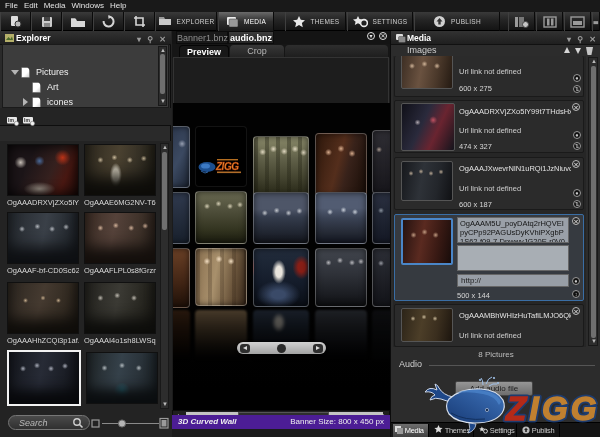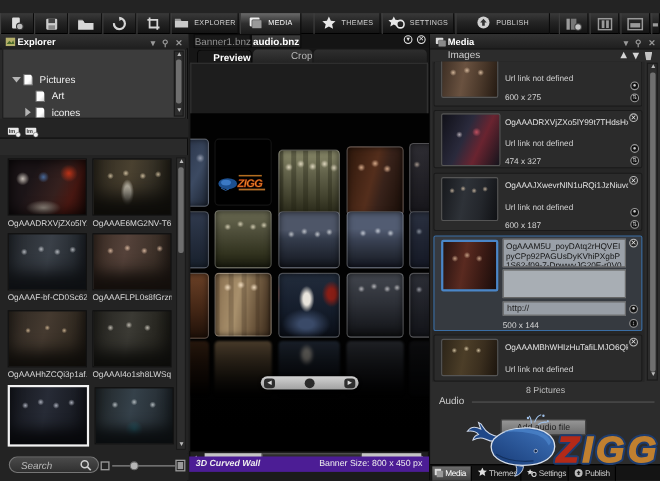--- a/index.html
+++ b/index.html
@@ -34,21 +34,21 @@
 .tcell{position:absolute;width:72px}
 .timg{width:72px;height:52px;border:1px solid #101010}
 .tcap{margin-top:2px;font-size:7.5px;color:#d8d8d8;white-space:nowrap;overflow:hidden;width:72px}
 #searchbar{position:absolute;left:0;top:381px;width:171px;height:25px;background:#232323}
 #searchpill{position:absolute;left:8px;top:3px;width:82px;height:15px;background:linear-gradient(#4a4a4a,#303030);border:1px solid #767676;border-radius:8px;color:#b9b9b9;font-size:9px;font-style:italic;line-height:14px;padding-left:10px}
 
 #centerp{position:absolute;left:172px;top:31px;width:218px;height:406px;background:#1b1b1b}
 #tabbar{position:absolute;left:0;top:0;width:218px;height:13px;background:#141414}
 .dtab{position:absolute;top:0;height:13px;font-size:9px;line-height:13px;text-align:center}
 #pvtabs{position:absolute;left:0;top:13px;width:218px;height:14px;background:#161616}
-.pvtab{position:absolute;top:1px;height:13px;font-size:9px;line-height:13px;text-align:right;border-radius:4px 4px 0 0}
+.pvtab{position:absolute;top:1px;height:13px;font-size:9px;line-height:13px;text-align:center;border-radius:4px 4px 0 0}
 #canvas{position:absolute;left:1px;top:26px;width:216px;height:353px;background:#1d1d1d;border:1px solid #333;border-bottom:none}
 #banner{position:absolute;left:-1px;top:45px;width:218px;height:307px;background:#020202;overflow:hidden}
 .tile{position:absolute;border-radius:4px;border:1.5px solid rgba(160,160,160,.42);box-shadow:inset 0 0 6px rgba(0,0,0,.6)}
 .refl{position:absolute;border-radius:4px;opacity:.65;filter:blur(1.2px)}
 #hscroll{position:absolute;left:0;top:379px;width:218px;height:12px;background:#1f1f1f;border:1px solid #0d0d0d}
 #statusbar{position:absolute;left:0;top:384px;width:218px;height:14px;background:#4c1d95;color:#efefef;font-size:8px;line-height:13px}
 
 #rightp{position:absolute;left:390px;top:31px;width:210px;height:406px;background:#2c2c2c;border-left:1px solid #0c0c0c}
 #imghdr{position:absolute;left:0;top:13px;width:210px;height:12px;color:#cfcfcf;font-size:9px;line-height:12px}
 #mlist{position:absolute;left:2px;top:25px;width:193px;height:291px;background:#262626;overflow:hidden}
@@ -60,20 +60,21 @@
 .xbtn{position:absolute;right:3px;width:8px;height:8px;border-radius:50%;background:#222;border:1px solid #b8b8b8;color:#e5e5e5;font-size:6.5px;line-height:7px;text-align:center}
 .cbtn{position:absolute;width:8px;height:8px;border-radius:50%;background:#111;border:1px solid #999;color:#ccc;font-size:5.5px;line-height:7px;text-align:center}
 #audiohdr{position:absolute;left:8px;top:328px;color:#cfcfcf;font-size:9px}
 #btabs{position:absolute;left:0;top:391px;width:210px;height:15px;background:#141414;border-top:1px solid #000}
 .btab{position:absolute;top:1px;height:14px;font-size:7.5px;letter-spacing:-.3px;color:#c9c9c9;line-height:13px;border-right:1px solid #000;padding:0 2px;white-space:nowrap;overflow:hidden}
 #watermark{position:absolute;left:22px;top:342px;width:188px;height:72px;z-index:5}
 .mitem .murl,.mitem .mtitle,.mitem .msize{left:64px}
 </style></head>
 <body>
 <div id="app">
+<div id="menubar"><span style="margin-left:5px">File</span><span>Edit</span><span>Media</span><span>Windows</span><span>Help</span></div>
 <div id="toolbar">
   <div class="tbtn" style="left:0;width:31px">
         <svg width="13" height="13" viewBox="0 0 13 13">
           <rect x="2" y="1" width="7" height="10" rx="1" fill="#ddd"></rect>
           <circle cx="9" cy="9" r="3" fill="#bbb" stroke="#333"></circle>
         </svg>
       </div>
   <div class="tbtn" style="left:31px;width:31px">
         <svg width="12" height="12" viewBox="0 0 12 12">
           <rect x="1" y="1" width="10" height="10" rx="1" fill="#ccc"></rect>

